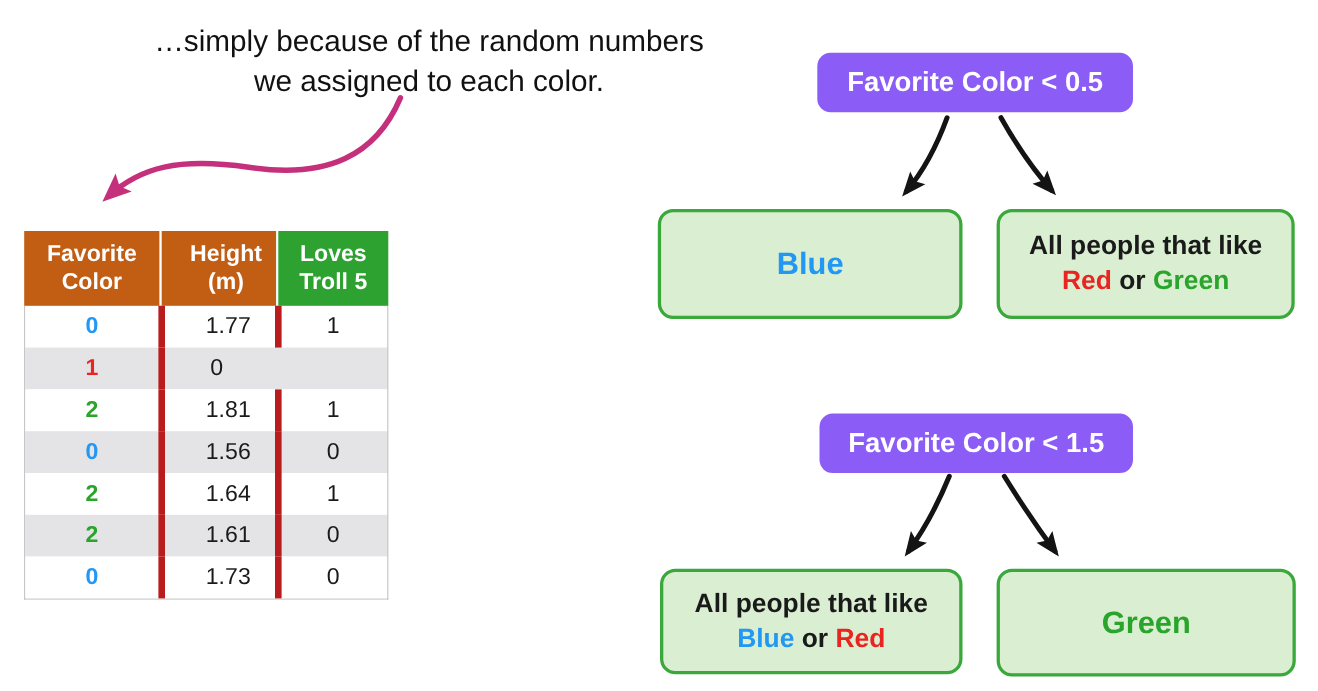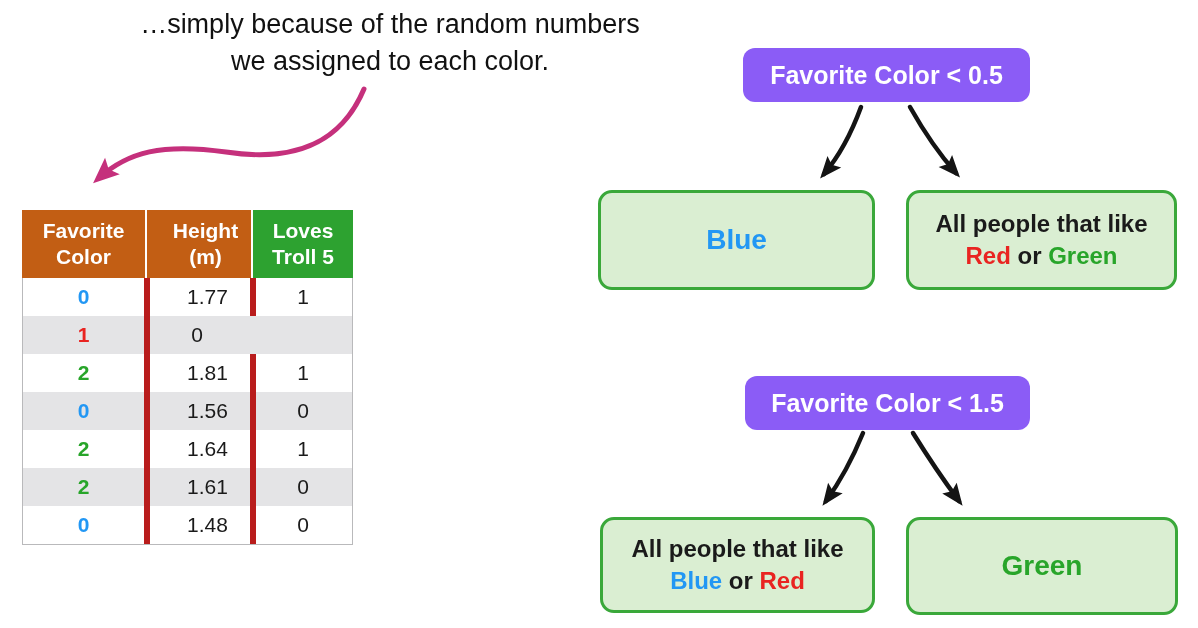--- a/index.html
+++ b/index.html
@@ -1,20 +1,20 @@
 <!DOCTYPE html>
 <html><head>
 <meta charset="utf-8">
 <style>
   html,body{margin:0;padding:0;background:#fff;}
   .canvas{position:relative;width:1198px;height:628px;background:#ffffff;overflow:hidden;
           font-family:"Liberation Sans", sans-serif;color:#1a1a1a;}
 
   
-  .caption{position:absolute;left:95px;top:6px;width:590px;text-align:center;
+  .caption{position:absolute;left:95px;top:19px;width:590px;text-align:center;
            font-size:27px;line-height:37px;color:#111;}
 
   
   .arrow-layer{position:absolute;left:0;top:0;width:1198px;height:628px;pointer-events:none;}
 
   
   .dtable{position:absolute;left:22px;top:210px;width:331px;}
   .thead{display:flex;}
   .hcell{color:#fff;font-weight:bold;font-size:21px;line-height:26px;text-align:center;
          padding:8px 2px;box-sizing:border-box;display:flex;align-items:center;justify-content:center;}
@@ -101,21 +101,21 @@
           <div class="tcell c1">1.64</div>
           <div class="tcell c2">1</div>
         </div>
         <div class="trow stripe">
           <div class="tcell fav c0" style="color: rgb(40, 165, 42);">2</div>
           <div class="tcell c1">1.61</div>
           <div class="tcell c2">0</div>
         </div>
         <div class="trow">
           <div class="tcell fav c0" style="color: rgb(34, 151, 244);">0</div>
-          <div class="tcell c1">1.48</div>
+          <div class="tcell c1">1.73</div>
           <div class="tcell c2">0</div>
         </div>
       </div>
   </div>
 
   <div class="root-node root1">Favorite Color &lt; 0.5</div>
   <div class="leaf leaf1a single">
       <div><span style="color: rgb(34, 151, 244);">Blue</span></div>
     </div>
   <div class="leaf leaf1b">

